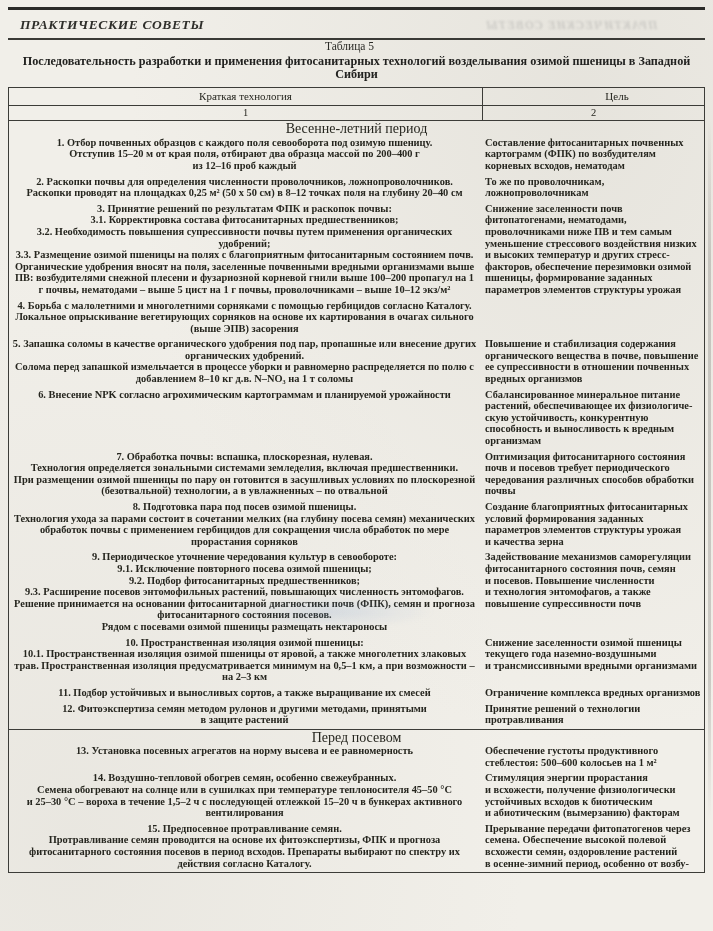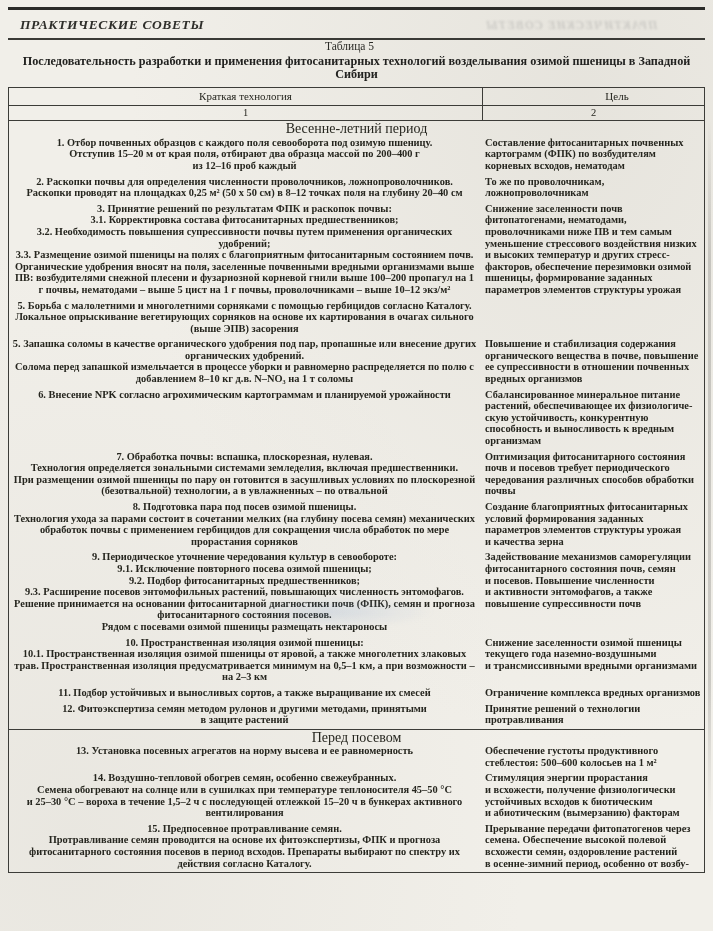--- a/index.html
+++ b/index.html
@@ -130,21 +130,21 @@
       <div class="cell goal">Снижение заселенности почв
 фитопатогенами, нематодами,
 проволочниками ниже ПВ и тем самым
 уменьшение стрессового воздействия низких
 и высоких температур и других стресс-
 факторов, обеспечение перезимовки озимой
 пшеницы, формирование заданных
 параметров элементов структуры урожая</div>
     </div>
     <div class="t-row">
-      <div class="cell tech">5. Борьба с малолетними и многолетними сорняками с помощью гербицидов согласно Каталогу. Локальное опрыскивание вегетирующих сорняков на основе их картирования в очагах сильного (выше ЭПВ) засорения</div>
+      <div class="cell tech">4. Борьба с малолетними и многолетними сорняками с помощью гербицидов согласно Каталогу. Локальное опрыскивание вегетирующих сорняков на основе их картирования в очагах сильного (выше ЭПВ) засорения</div>
     </div>
     <div class="t-row">
       <div class="cell tech">5. Запашка соломы в качестве органического удобрения под пар, пропашные или внесение других органических удобрений.
 Солома перед запашкой измельчается в процессе уборки и равномерно распределяется по полю с добавлением 8–10 кг д.в. N–NO₃ на 1 т соломы</div>
       <div class="cell goal">Повышение и стабилизация содержания
 органического вещества в почве, повышение
 ее супрессивности в отношении почвенных
 вредных организмов</div>
     </div>
     <div class="t-row">
@@ -174,21 +174,21 @@
     </div>
     <div class="t-row">
       <div class="cell tech">9. Периодическое уточнение чередования культур в севообороте:
 9.1. Исключение повторного посева озимой пшеницы;
 9.2. Подбор фитосанитарных предшественников;
 9.3. Расширение посевов энтомофильных растений, повышающих численность энтомофагов. Решение принимается на основании фитосанитарной диагностики почв (ФПК), семян и прогноза фитосанитарного состояния посевов.
 Рядом с посевами озимой пшеницы размещать нектароносы</div>
       <div class="cell goal">Задействование механизмов саморегуляции
 фитосанитарного состояния почв, семян
 и посевов. Повышение численности
-и активности энтомофагов, а также
+и технология энтомофагов, а также
 повышение супрессивности почв</div>
     </div>
     <div class="t-row">
       <div class="cell tech">10. Пространственная изоляция озимой пшеницы:
 10.1. Пространственная изоляция озимой пшеницы от яровой, а также многолетних злаковых трав. Пространственная изоляция предусматривается минимум на 0,5–1 км, а при возможности – на 2–3 км</div>
       <div class="cell goal">Снижение заселенности озимой пшеницы
 текущего года наземно-воздушными
 и трансмиссивными вредными организмами</div>
     </div>
     <div class="t-row">

